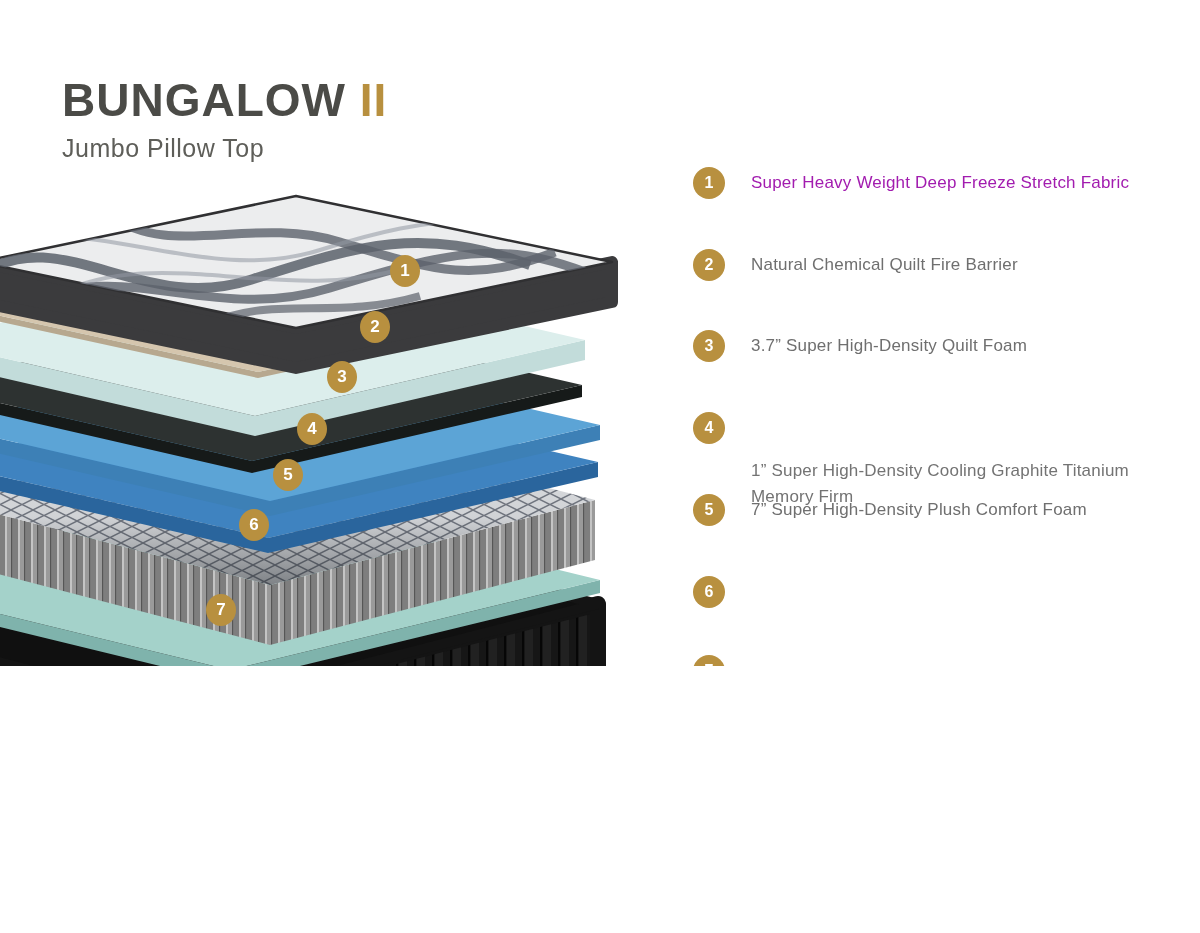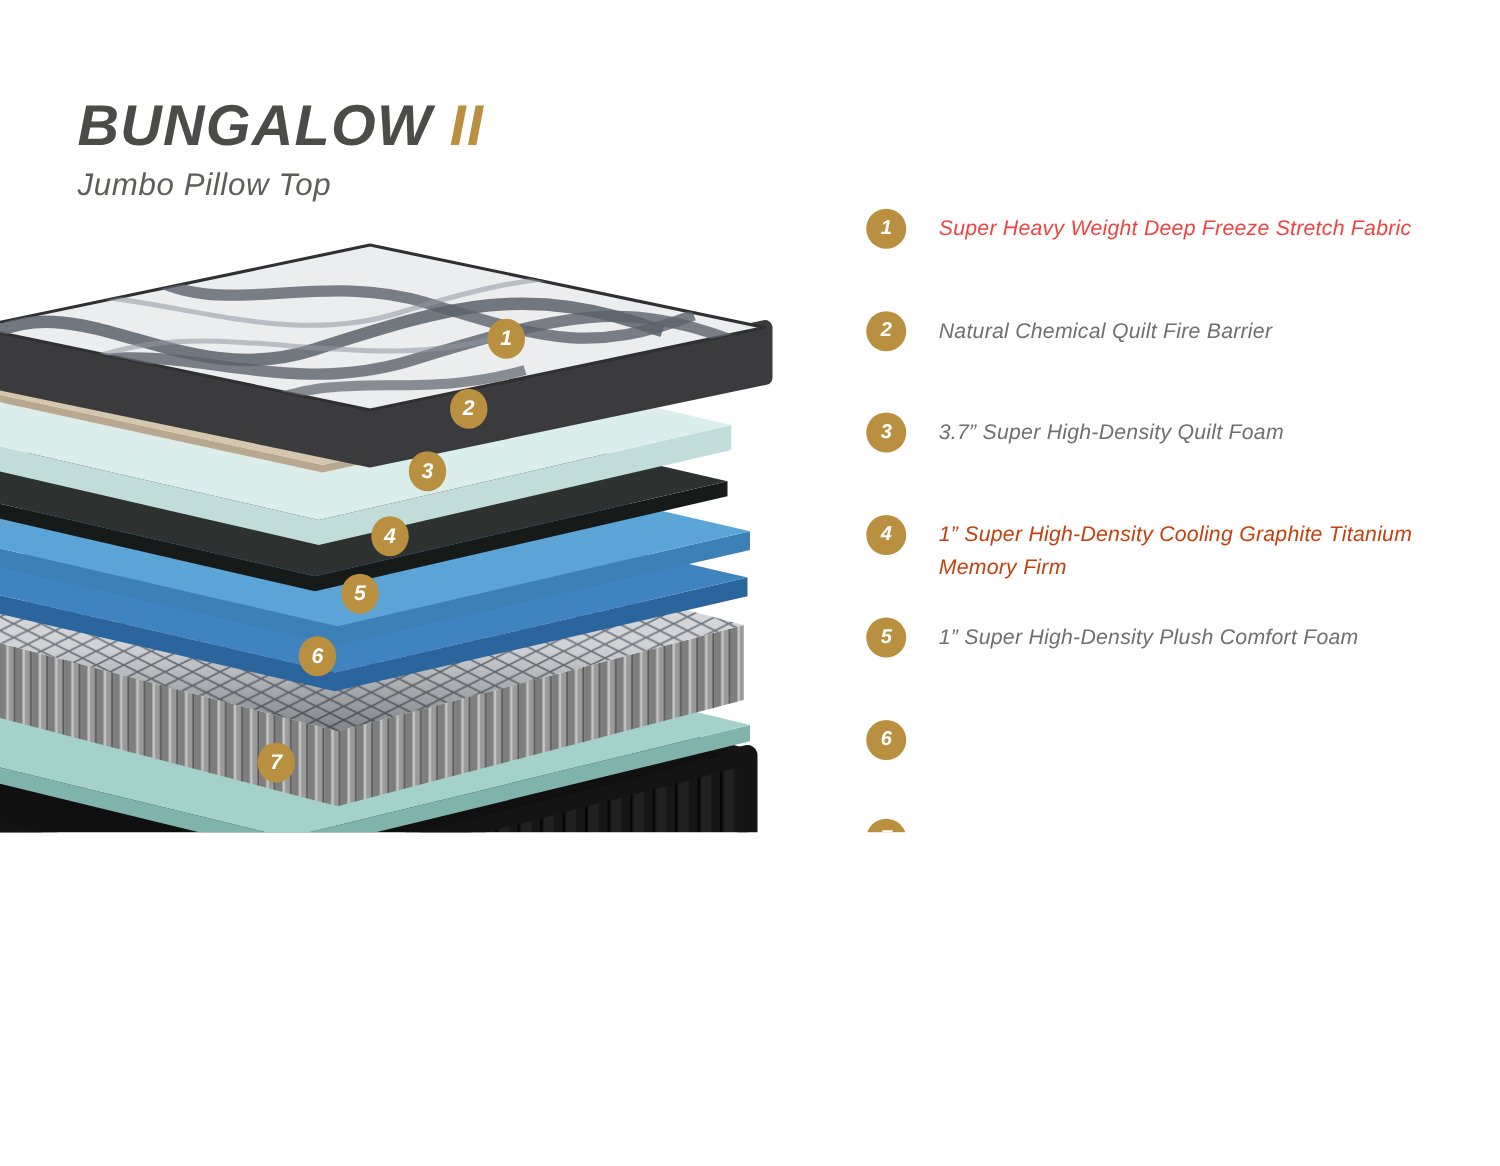--- a/index.html
+++ b/index.html
@@ -1,17 +1,17 @@
 <!DOCTYPE html>
 <html><head>
 <meta charset="utf-8">
 <style>
   html,body{margin:0;padding:0;background:#ffffff;}
   .canvas{position:relative;width:1200px;height:666px;background:#ffffff;overflow:hidden;
-          font-family:"Liberation Sans", sans-serif;font-style:italic;}
+          font-family:"Liberation Sans", sans-serif;}
   
   .header{position:absolute;left:62px;top:76px;}
   .title{margin:0;font-size:46px;font-weight:800;letter-spacing:1px;color:#4B4B47;line-height:1.05;}
   .title .gold{color:#B8903F;}
   .subtitle{margin-top:10px;font-size:25px;font-weight:400;letter-spacing:.5px;color:#5E5E59;}
   
   .art{position:absolute;left:0;top:180px;width:660px;height:660px;}
   
   .marker{position:absolute;width:30px;height:32px;border-radius:50%;background:#B8903F;
           color:#fff;font-size:17px;font-weight:700;display:flex;align-items:center;justify-content:center;}
@@ -120,50 +120,50 @@
   <div class="marker" style="left: 327px; top: 361px; background-color: rgb(184, 144, 63);">3</div>
   <div class="marker" style="left: 297px; top: 413px; background-color: rgb(184, 144, 63);">4</div>
   <div class="marker" style="left: 273px; top: 459px; background-color: rgb(184, 144, 63);">5</div>
   <div class="marker" style="left: 239px; top: 509px; background-color: rgb(184, 144, 63);">6</div>
   <div class="marker" style="left: 206px; top: 594px; background-color: rgb(184, 144, 63);">7</div>
   <div class="marker" style="left: 166px; top: 673px; background-color: rgb(184, 144, 63);">8</div>
 
   <div class="legend">
     <div class="row" style="top:15px;">
       <div class="num" style="background-color: rgb(184, 144, 63);">1</div>
-      <div class="lbl" style="color: #ef4444;">
+      <div class="lbl" style="color: #a21caf;">
           <span>Super Heavy Weight Deep Freeze Stretch Fabric</span>
           <span></span>
         </div>
     </div>
     <div class="row" style="top:97px;">
       <div class="num" style="background-color: rgb(184, 144, 63);">2</div>
       <div class="lbl" style="color: rgb(111, 111, 111);">
           <span>Natural Chemical Quilt Fire Barrier</span>
           <span></span>
         </div>
     </div>
     <div class="row" style="top:178px;">
       <div class="num" style="background-color: rgb(184, 144, 63);">3</div>
       <div class="lbl" style="color: rgb(111, 111, 111);">
           <span>3.7” Super High-Density Quilt Foam</span>
           <span></span>
         </div>
     </div>
     <div class="row" style="top:260px;">
       <div class="num" style="background-color: rgb(184, 144, 63);">4</div>
-      <div class="lbl" style="color: #c2410c;">
+      <div class="lbl" style="color: #737373; margin-top: 43px;">
           <span>1” Super High-Density Cooling Graphite Titanium</span>
           <span>Memory Firm</span>
         </div>
     </div>
     <div class="row" style="top:342px;">
       <div class="num" style="background-color: rgb(184, 144, 63);">5</div>
       <div class="lbl" style="color: rgb(111, 111, 111);">
-          <span>1” Super High-Density Plush Comfort Foam</span>
+          <span>7” Super High-Density Plush Comfort Foam</span>
           <span></span>
         </div>
     </div>
     <div class="row" style="top:424px;">
       <div class="num" style="background-color: rgb(184, 144, 63);">6</div>
     </div>
     <div class="row" style="top:503px;">
       <div class="num" style="background-color: rgb(184, 144, 63);">7</div>
     </div>
     <div class="row" style="top:583px;">

